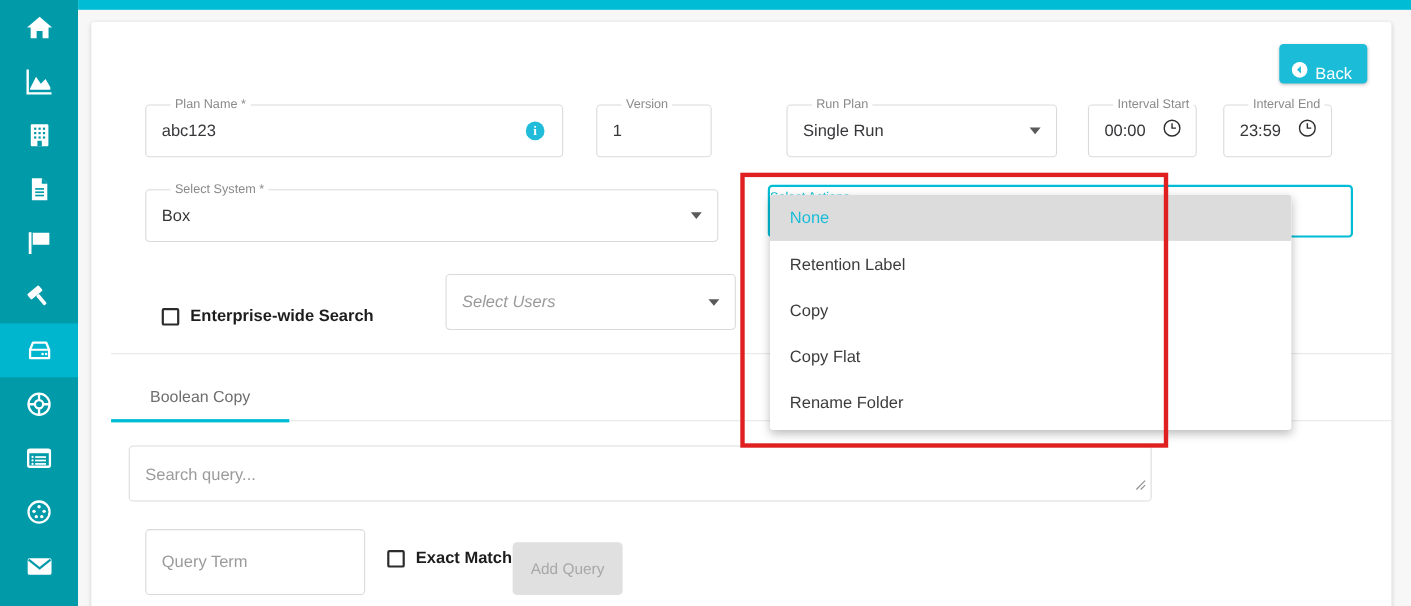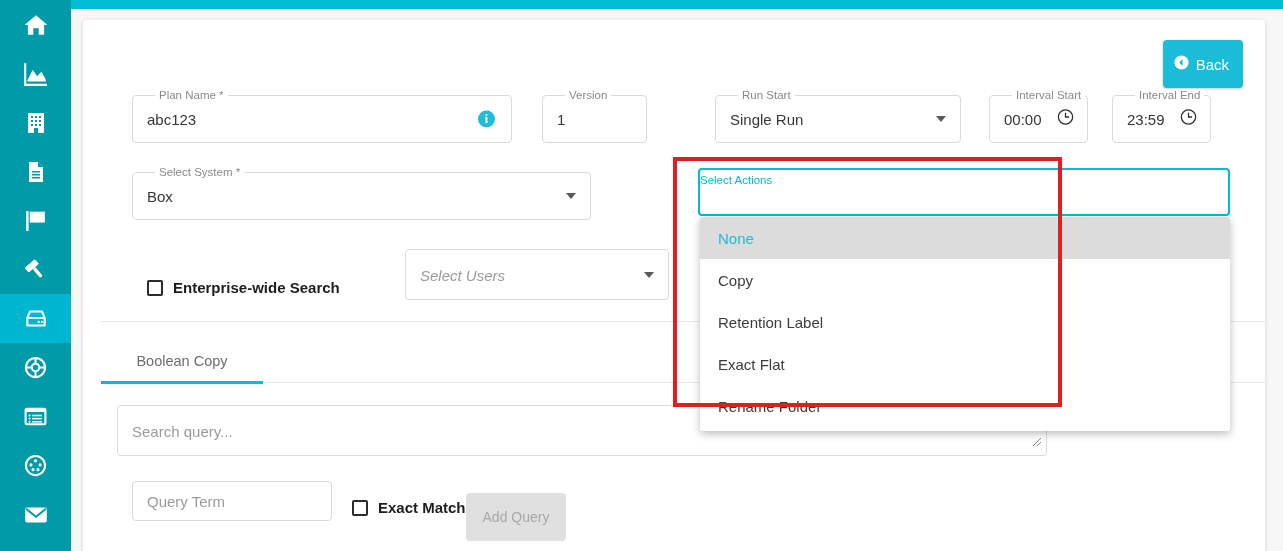--- a/index.html
+++ b/index.html
@@ -63,29 +63,29 @@
     width: 1182px; height: 560px;
     background: #ffffff;
     border-radius: 3px;
     box-shadow: 0 1px 4px rgba(0,0,0,.16);
   }
 
   
   #back-btn {
     position: absolute;
     right: 22px; top: 20px;
-    height: 48px;
+    height: 36px;
     padding: 0 14px 0 10px;
     background: #1bbcd8;
     color: #ffffff;
     border: none;
     border-radius: 4px;
     font-size: 15px;
     display: flex;
-    align-items: center;
+    align-items: flex-end;
     gap: 6px;
     cursor: pointer;
     box-shadow: 0 1px 3px rgba(0,0,0,.22);
     font-family: "Liberation Sans", sans-serif;
   }
 
   
   .field {
     position: absolute;
     border: 1px solid #dadada;
@@ -180,26 +180,25 @@
     background: #ffffff;
   }
   #select-actions-field .legend {
     top: -8px; left: 9px;
     color: #00bcd4;
     font-size: 11.5px;
   }
   #dropdown-panel {
     position: absolute;
     left: 700px; top: 177px;
-    width: 530px; height: 214px;
+    width: 474px; height: 214px;
     background: #ffffff;
     border-radius: 3px;
     box-shadow: 0 3px 9px rgba(0,0,0,.26);
     overflow: hidden;
-    margin-top: 40px;
   }
   .opt {
     height: 42px;
     display: flex;
     align-items: center;
     padding-left: 18px;
     font-size: 15px;
     color: #3c3c3c;
     cursor: pointer;
   }
@@ -408,21 +407,21 @@
       <span class="val">abc123</span>
       <span class="info-icon">i</span>
     </div>
 
     <div class="field" style="left:459px; top:75px; width:105px; height:48px;">
       <span class="legend">Version</span>
       <span class="val">1</span>
     </div>
 
     <div class="field" style="left:632px; top:75px; width:246px; height:48px;">
-      <span class="legend">Run Start</span>
+      <span class="legend">Run Plan</span>
       <span class="val">Single Run</span>
       <span class="caret"></span>
     </div>
 
     <div class="field" style="left:906px; top:75px; width:99px; height:48px;text-align:center;">
       <span class="legend">Interval Start</span>
       <span class="val">00:00</span>
       <span class="clock-icon">
         <svg width="19" height="19" viewBox="0 0 24 24">
           <circle cx="12" cy="12" r="9" fill="none" stroke="#2e2e2e" stroke-width="1.6"></circle>
@@ -435,21 +434,21 @@
       <span class="legend">Interval End</span>
       <span class="val">23:59</span>
       <span class="clock-icon">
         <svg width="19" height="19" viewBox="0 0 24 24">
           <circle cx="12" cy="12" r="9" fill="none" stroke="#2e2e2e" stroke-width="1.6"></circle>
           <path d="M12 6.5 V12 H16.5" fill="none" stroke="#2e2e2e" stroke-width="1.6"></path>
         </svg>
       </span>
     </div>
 
-    <div class="field" style="left:49px; top:152px; width:459px; height:48px;">
+    <div class="field" style="left:49px; top:152px; width:521px; height:48px;">
       <span class="legend">Select System *</span>
       <span class="val">Box</span>
       <span class="caret"></span>
     </div>
 
     <div class="cb-wrap" style="left:64px; top:259px;">
       <span class="cb-box"></span>
       <span class="cb-label">Enterprise-wide Search</span>
     </div>
 
@@ -471,21 +470,21 @@
       <span style="position:absolute; right:4px; bottom:4px;">
         <svg width="11" height="11" viewBox="0 0 11 11">
           <g stroke="#8d8d8d" stroke-width="1">
             <line x1="10" y1="2" x2="2" y2="10"></line>
             <line x1="10" y1="6" x2="6" y2="10"></line>
           </g>
         </svg>
       </span>
     </div>
 
-    <div class="field" style="left:49px; top:461px; width:200px; height:40px;">
+    <div class="field" style="left:49px; top:461px; width:200px; height:60px;">
       <span class="val placeholder">Query Term</span>
     </div>
 
     <div class="cb-wrap" style="left:269px; top:479px;">
       <span class="cb-box"></span>
       <span class="cb-label">Exact Match</span>
     </div>
 
     <button style="position:absolute; left:383px; top:473px; width:100px; height:48px; background:#e0e0e0; border:none; border-radius:4px; color:#a8a8a8; font-size:14px; font-family:'Liberation Sans',sans-serif;">Add Query</button>
 
@@ -493,27 +492,27 @@
 
   <div id="select-actions-field">
     <span class="legend">Select Actions</span>
   </div>
 
   <div id="dropdown-panel">
     <div class="opt selected">
       <span>None</span>
     </div>
     <div class="opt">
+      <span>Retention Label</span>
+    </div>
+    <div class="opt">
       <span>Copy</span>
     </div>
     <div class="opt">
-      <span>Retention Label</span>
-    </div>
-    <div class="opt">
-      <span>Exact Flat</span>
+      <span>Copy Flat</span>
     </div>
     <div class="opt">
       <span>Rename Folder</span>
     </div>
   </div>
 
   <div id="red-rect"></div>
 
 </div>
 

